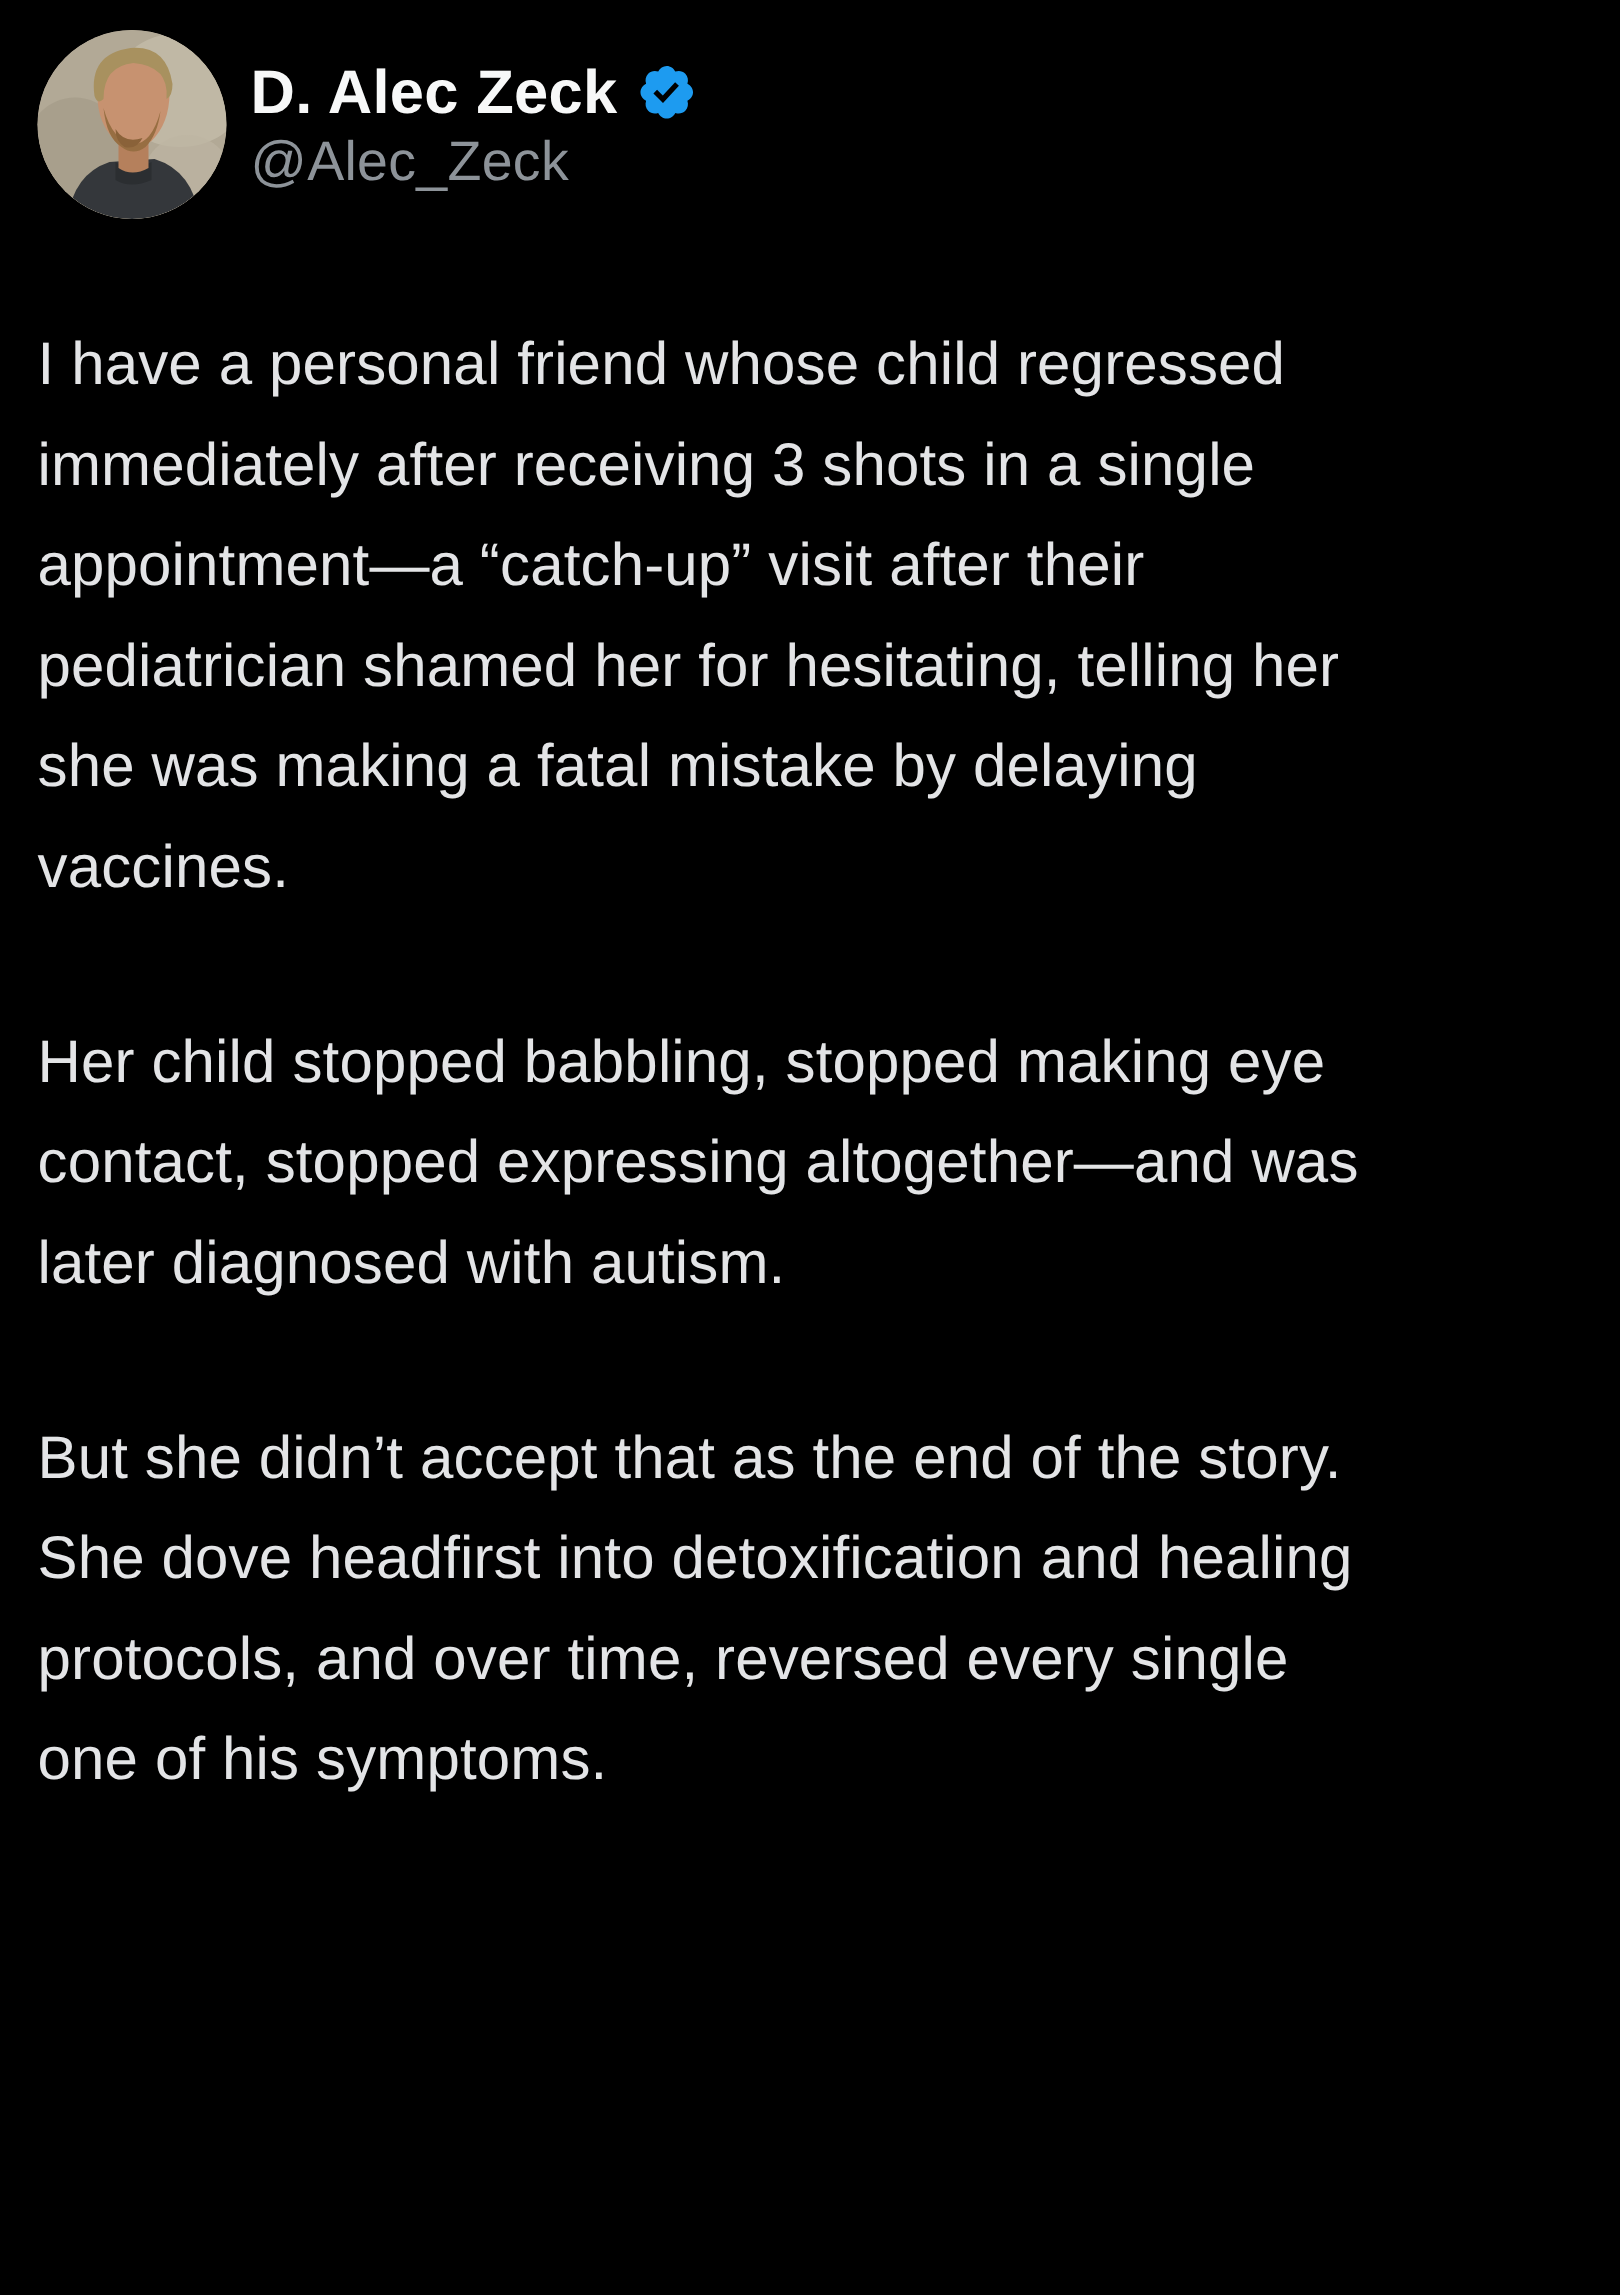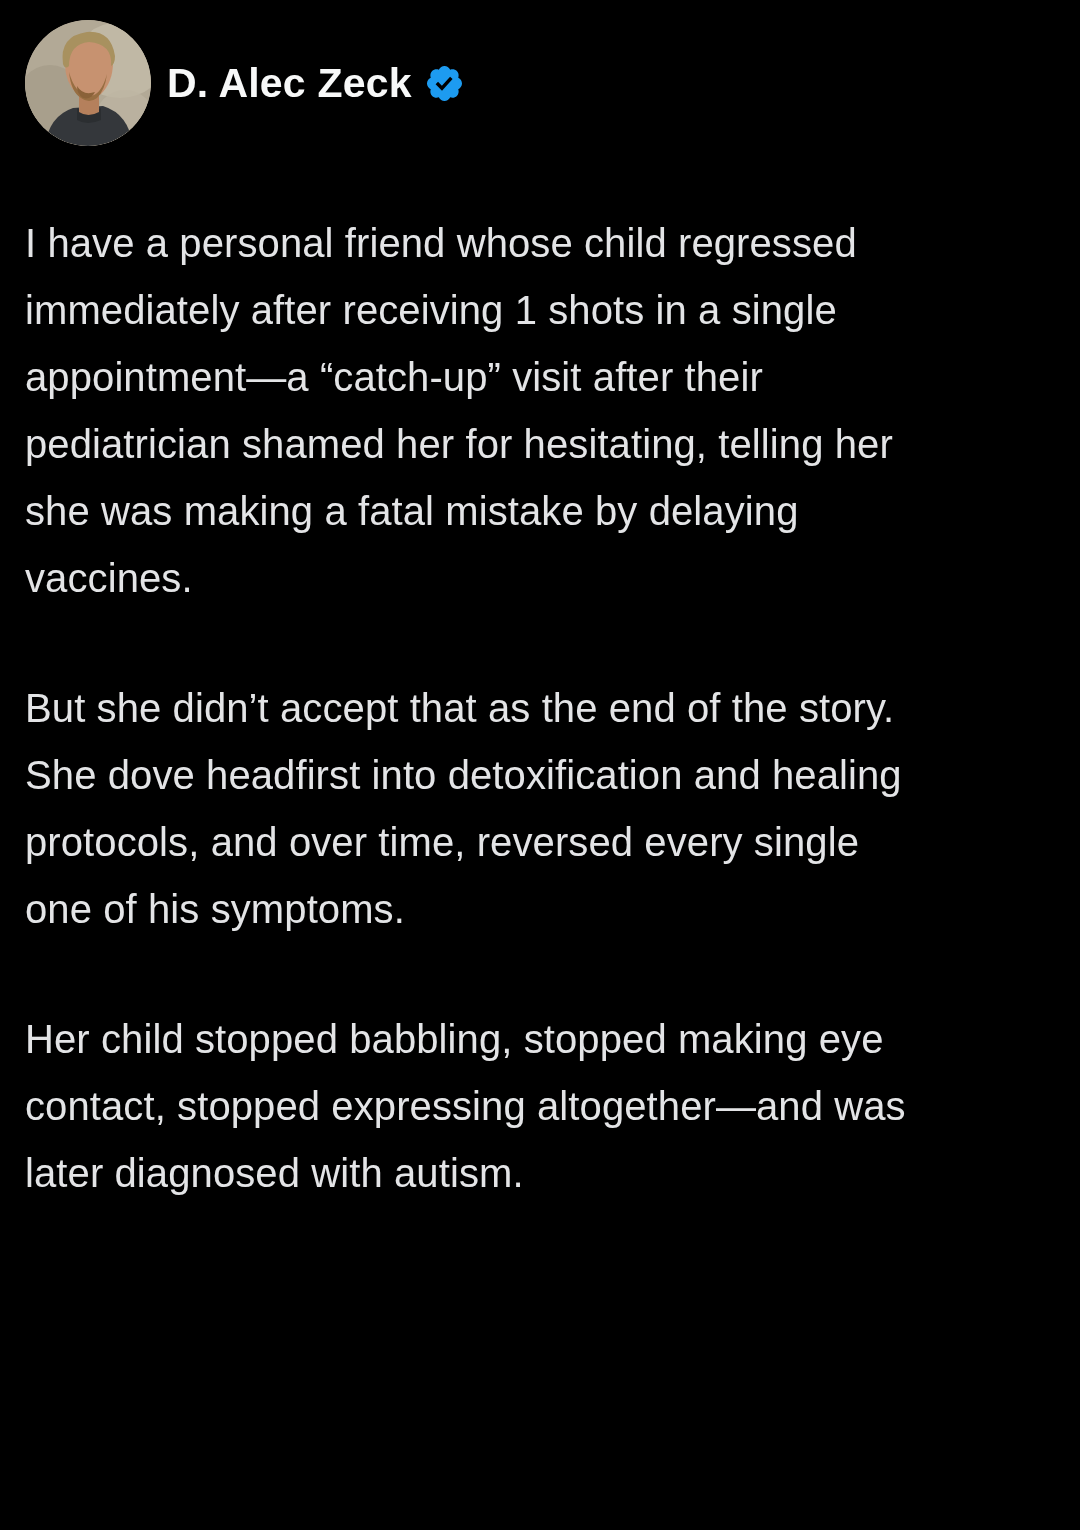--- a/index.html
+++ b/index.html
@@ -117,32 +117,33 @@
 
     <div class="header-text">
       <div class="name-row">
         <span class="display-name">D. Alec Zeck</span>
         <span class="verified-badge">
           <svg viewBox="0 0 24 24" fill="currentColor" aria-hidden="true">
             <path d="M22.25 12c0-1.43-.88-2.67-2.19-3.34.46-1.39.2-2.9-.81-3.91s-2.52-1.27-3.91-.81c-.66-1.31-1.91-2.19-3.34-2.19s-2.67.88-3.33 2.19c-1.4-.46-2.91-.2-3.92.81s-1.26 2.52-.8 3.91c-1.31.67-2.2 1.91-2.2 3.34s.89 2.67 2.2 3.34c-.46 1.39-.21 2.9.8 3.91s2.52 1.26 3.91.81c.67 1.31 1.91 2.19 3.34 2.19s2.68-.88 3.34-2.19c1.39.45 2.9.2 3.91-.81s1.27-2.52.81-3.91c1.31-.67 2.19-1.91 2.19-3.34zm-11.71 4.2L6.8 12.46l1.41-1.42 2.26 2.26 4.8-5.23 1.47 1.36-6.2 6.77z"></path>
           </svg>
         </span>
       </div>
+      <div class="user-handle">@Alec_Zeck</div>
     </div>
   </div>
 
   <div class="tweet-text">
     <p>I have a personal friend whose child regressed
-immediately after receiving 1 shots in a single
+immediately after receiving 3 shots in a single
 appointment—a “catch-up” visit after their
 pediatrician shamed her for hesitating, telling her
 she was making a fatal mistake by delaying
 vaccines.</p>
+    <p>Her child stopped babbling, stopped making eye
+contact, stopped expressing altogether—and was
+later diagnosed with autism.</p>
     <p>But she didn’t accept that as the end of the story.
 She dove headfirst into detoxification and healing
 protocols, and over time, reversed every single
 one of his symptoms.</p>
-    <p>Her child stopped babbling, stopped making eye
-contact, stopped expressing altogether—and was
-later diagnosed with autism.</p>
   </div>
 
 </div>
 
 </body></html>

